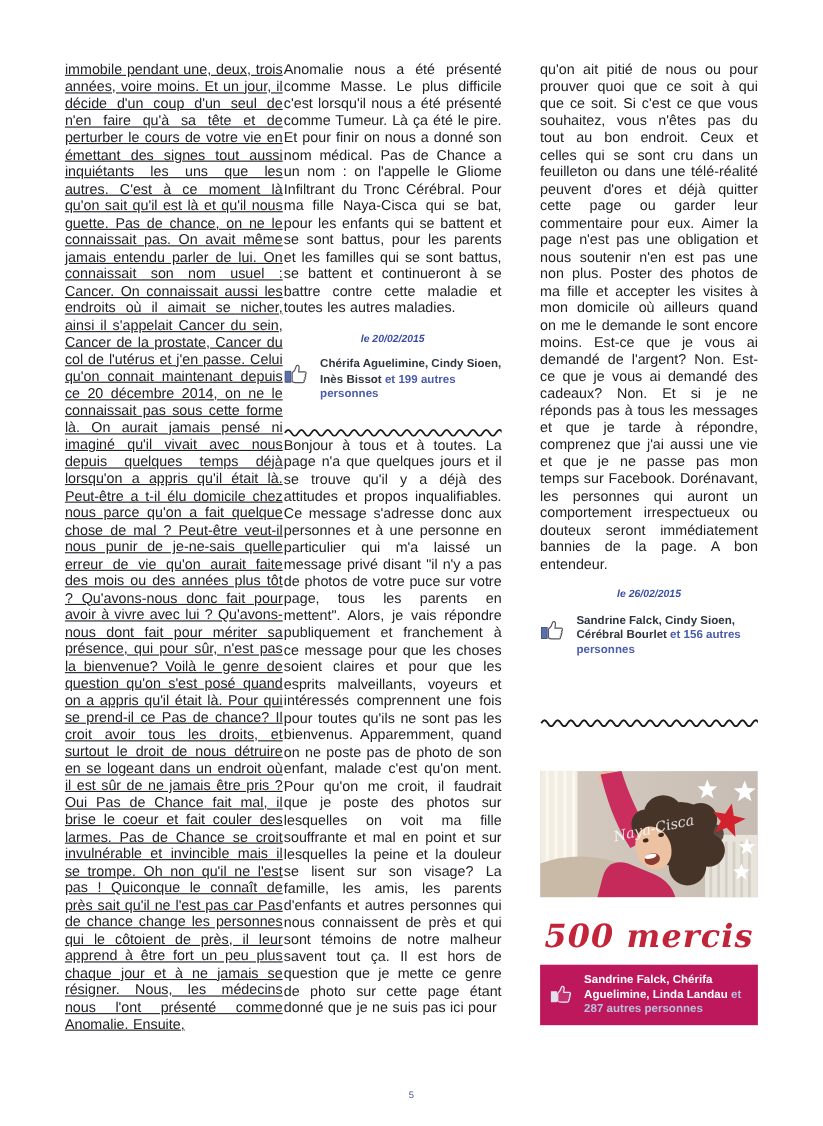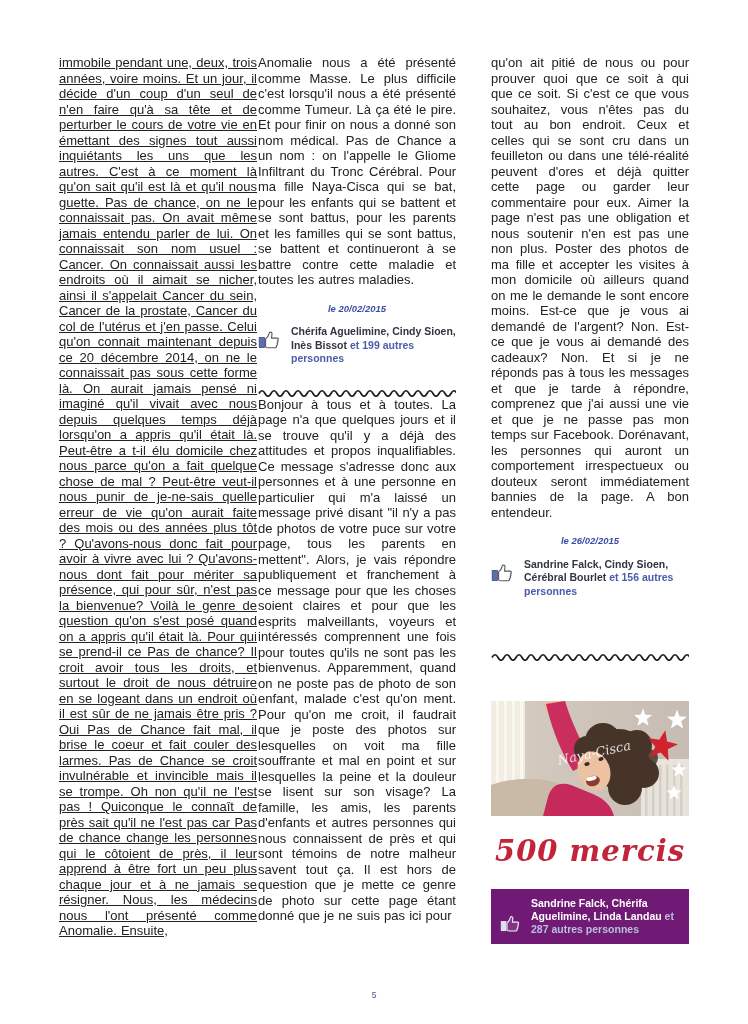--- a/index.html
+++ b/index.html
@@ -39,22 +39,22 @@
 
   .col3-fixed{position:absolute;top:575px;left:0;width:198px;}
   .photo-wrap{margin-top:40px;width:198px;height:115px;overflow:hidden;}
   .caption{
     margin-top:18px;
     font-family:"DejaVu Serif",serif;font-style:italic;font-weight:bold;
     font-size:29px;line-height:34px;color:#c2253a;letter-spacing:1px;
     text-align:center;word-spacing:0;
   }
   .band{
-    margin-top:21px;background:#701a75;display:flex;gap:8px;
-    padding:8px 8px 8px 9px;align-items:flex-end;
+    margin-top:9px;background:#be185d;display:flex;gap:8px;
+    padding:8px 8px 8px 9px;align-items:center;
   }
   .band .like-text{
     font-size:10.5px;line-height:13px;font-weight:bold;color:#ffffff;
     word-spacing:0;text-align:left;
   }
   .band .others{color:#b7c0de;}
   .para3{margin-top:13px;}
 
   .page-number{
     position:absolute;top:990px;left:0;right:0;text-align:center;

